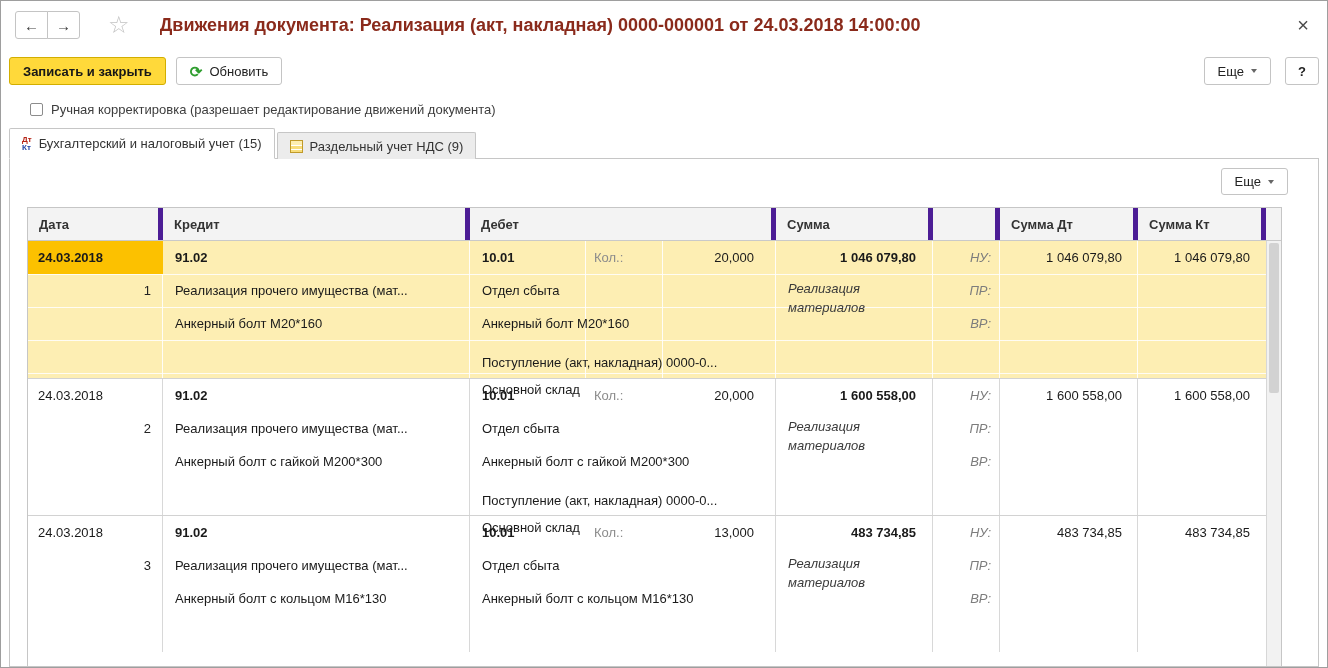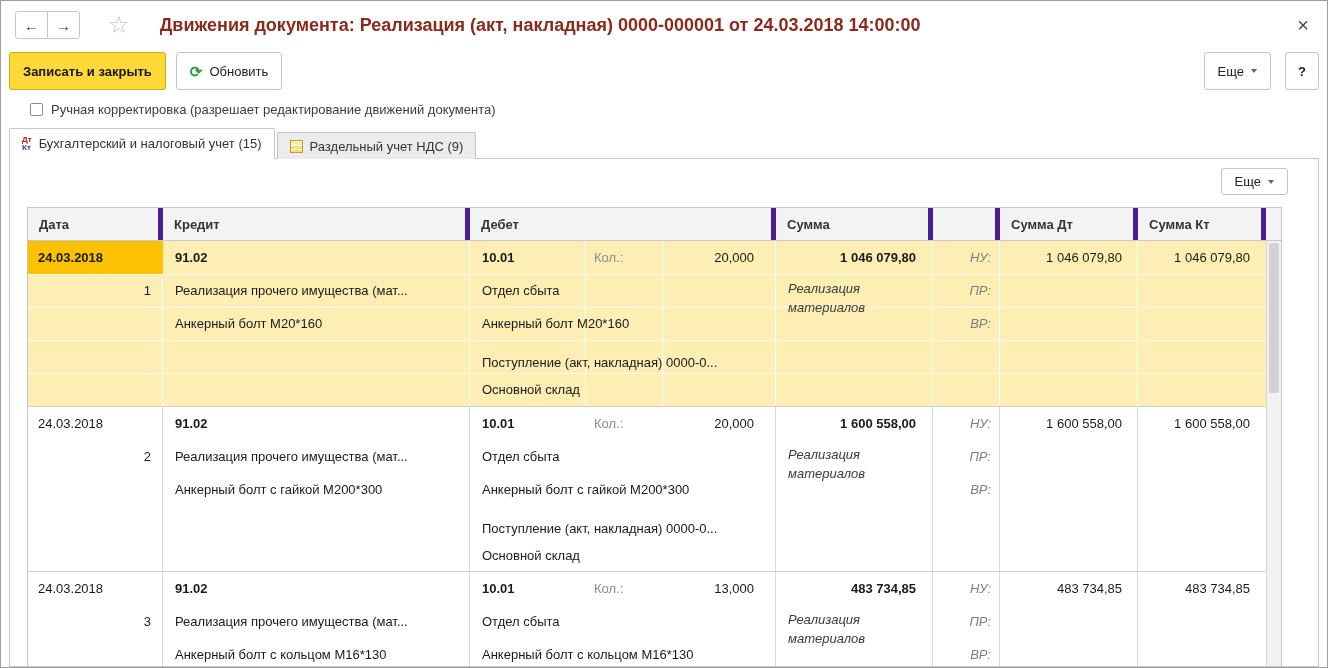--- a/index.html
+++ b/index.html
@@ -29,21 +29,21 @@
   .star { margin-left: 28px; font-size: 24px; color: #c3c3c3; line-height: 1; cursor: pointer; }
   .title {
     margin-left: 30px; font-size: 18px; font-weight: 700; color: #8a2a1b;
     white-space: nowrap; overflow: hidden; text-overflow: ellipsis;
   }
   .close-x { margin-left: auto; font-size: 20px; color: #4a4a4a; cursor: pointer; padding: 0 4px; }
 
   
   .toolbar { height: 44px; flex: 0 0 auto; display: flex; align-items: center; padding: 0 8px; gap: 10px; }
   .btn {
-    height: 38px; display: inline-flex; align-items: center; gap: 7px;
+    height: 28px; display: inline-flex; align-items: center; gap: 7px;
     padding: 0 13px; background: #fff; border: 1px solid #c4c4c4; border-radius: 3px;
     font-size: 13px; color: #222; cursor: pointer; white-space: nowrap;
   }
   .btn-primary { background: #ffd93a; border-color: #d2ae00; font-weight: 700; color: #171717; }
   .refresh-glyph { color: #2f9e2f; font-size: 15px; font-weight: 700; line-height: 1; }
   .caret { width: 0; height: 0; border-left: 3.5px solid transparent; border-right: 3.5px solid transparent; border-top: 4px solid #666; }
   .toolbar-right { margin-left: auto; display: flex; gap: 14px; }
   .btn-help { width: 34px; justify-content: center; font-weight: 700; }
 
   
@@ -85,21 +85,21 @@
     display: flex; align-items: center; padding: 0 11px;
     font-weight: 600; color: #333; border-right: 5px solid #4c1d95;
     overflow: hidden; white-space: nowrap; cursor: pointer;
   }
   .th.last { border-right: none; cursor: default; }
 
   .trow {
     display: grid;
     grid-template-columns: 135px 307px 116px 77px 113px 157px 67px 138px 128px;
     grid-auto-rows: 33px;
-    height: 165px;
+    height: 137px;
     border-top: 1px solid #d2d2d2;
     background-repeat: no-repeat;
     background-image:
       linear-gradient(#d8d8d8,#d8d8d8), linear-gradient(#d8d8d8,#d8d8d8),
       linear-gradient(#d8d8d8,#d8d8d8), linear-gradient(#d8d8d8,#d8d8d8),
       linear-gradient(#d8d8d8,#d8d8d8), linear-gradient(#d8d8d8,#d8d8d8);
     background-position: 134px 0, 441px 0, 747px 0, 904px 0, 971px 0, 1109px 0;
     background-size: 1px 100%;
   }
   .trow.first { border-top: none; }

